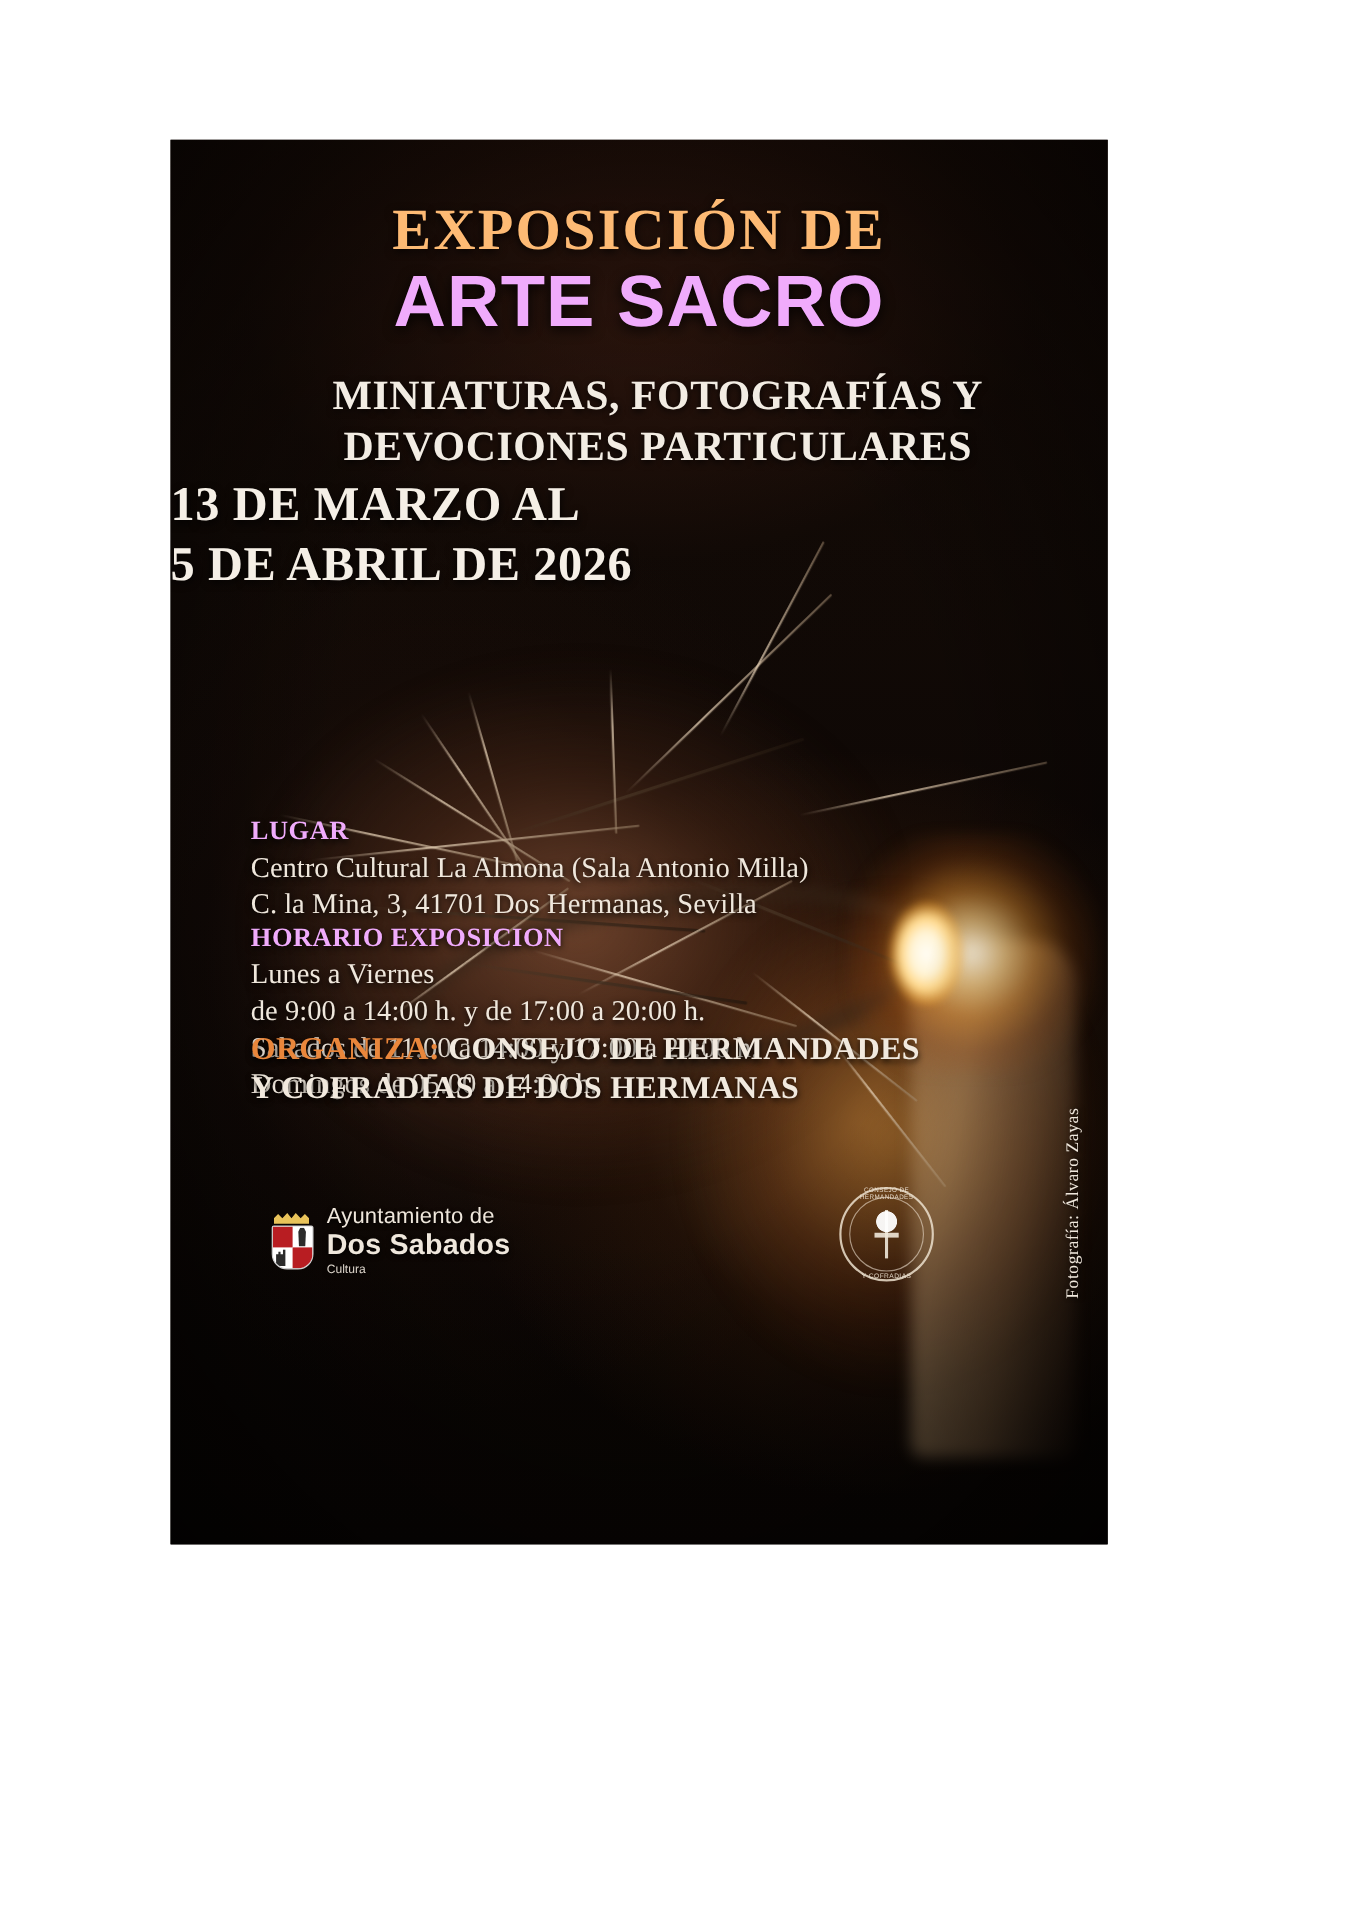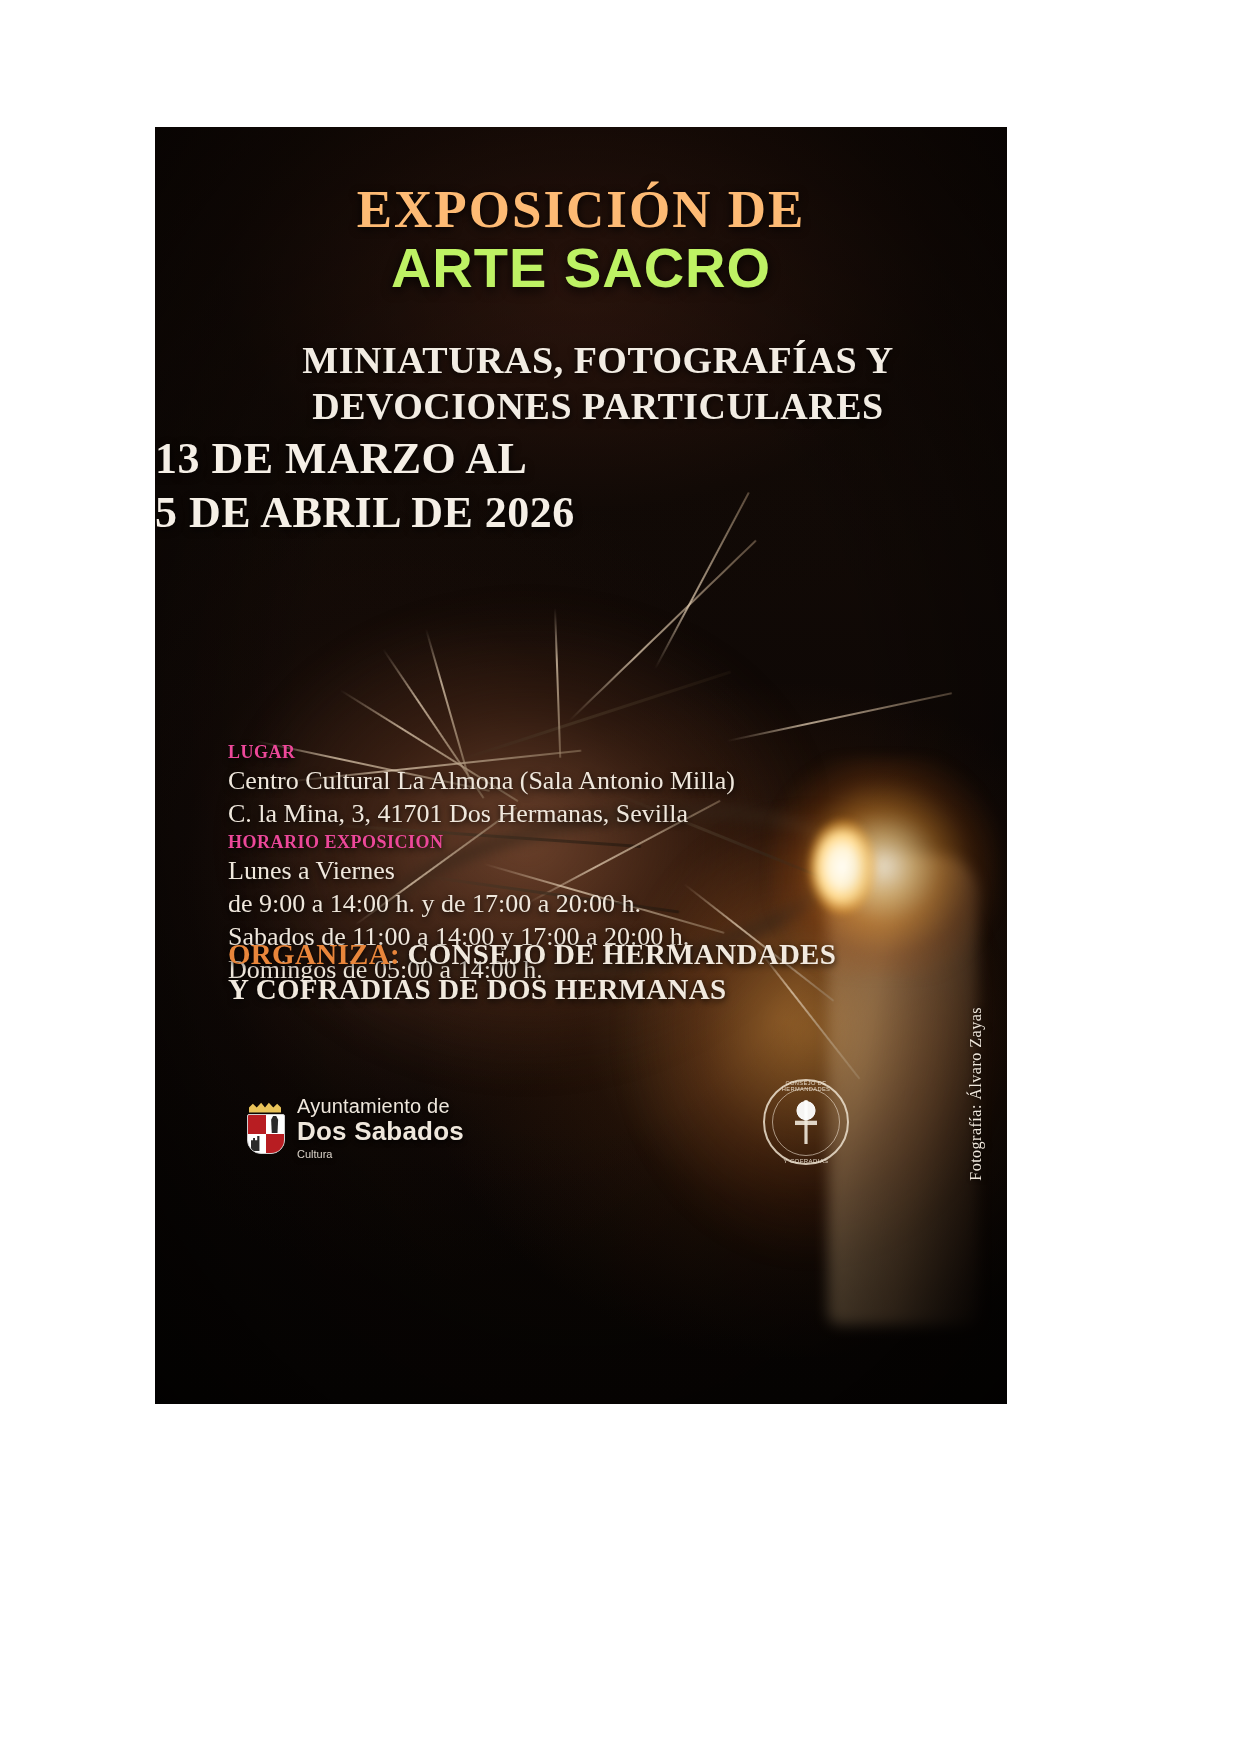--- a/index.html
+++ b/index.html
@@ -151,24 +151,24 @@
     font-size: 53px;
     letter-spacing: 2px;
     text-shadow: 0 2px 8px rgba(0,0,0,0.85);
   }
   .t-arte {
     position: absolute;
     top: 108px;
     left: 0;
     right: 0;
     text-align: center;
-    color: #bef264;
+    color: #f0abfc;
     font-family: "Liberation Sans", sans-serif;
     font-weight: bold;
-    font-size: 56px;
+    font-size: 66px;
     letter-spacing: 1px;
     text-shadow: 0 3px 12px rgba(0,0,0,0.9);
   }
   .t-sub {
     position: absolute;
     top: 210px;
     left: 0;
     right: 12px;
     text-align: center;
     color: #f2ece3;
@@ -200,23 +200,23 @@
     left: 73px;
     top: 614px;
     width: 660px;
     color: #efe7dc;
     font-family: "Liberation Serif", serif;
     font-size: 26px;
     line-height: 1.28;
     text-shadow: 0 2px 6px rgba(0,0,0,0.9);
   }
   .info .head {
-    color: #ec4899;
-    font-weight: bold;
-    font-size: 18px;
+    color: #f0abfc;
+    font-weight: bold;
+    font-size: 24px;
     letter-spacing: 0.5px;
   }
   .info .line { white-space: nowrap; }
 
   .organiza {
     position: absolute;
     left: 73px;
     top: 810px;
     width: 700px;
     color: #f1e9de;

